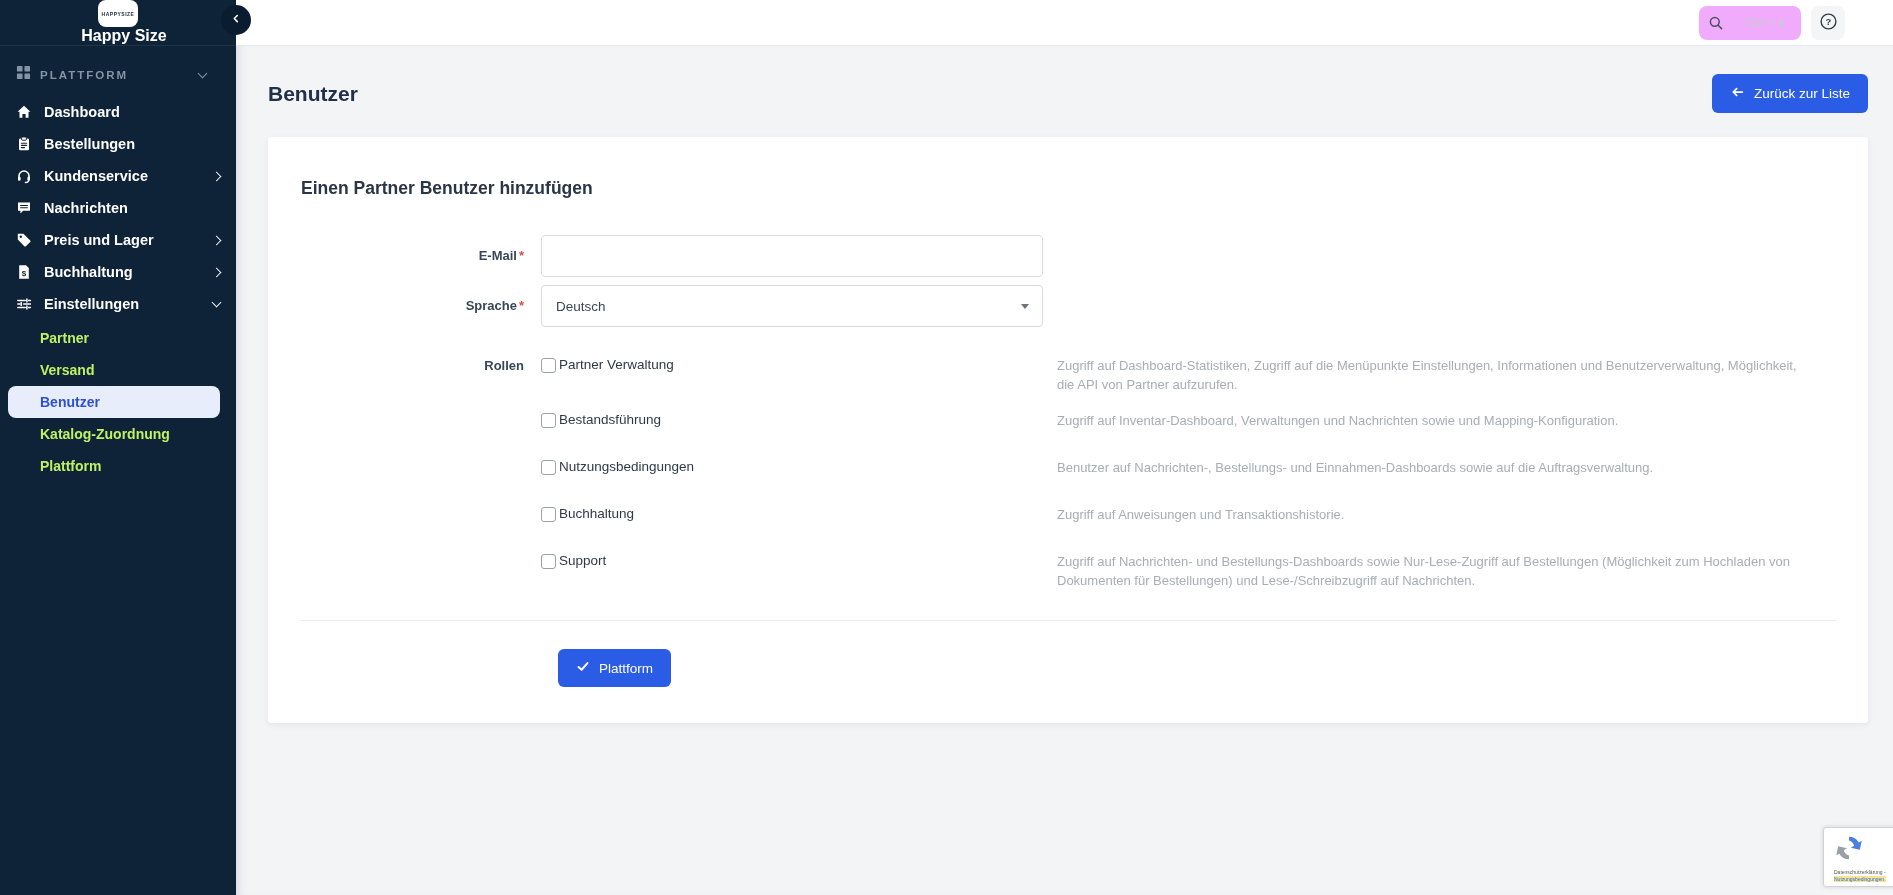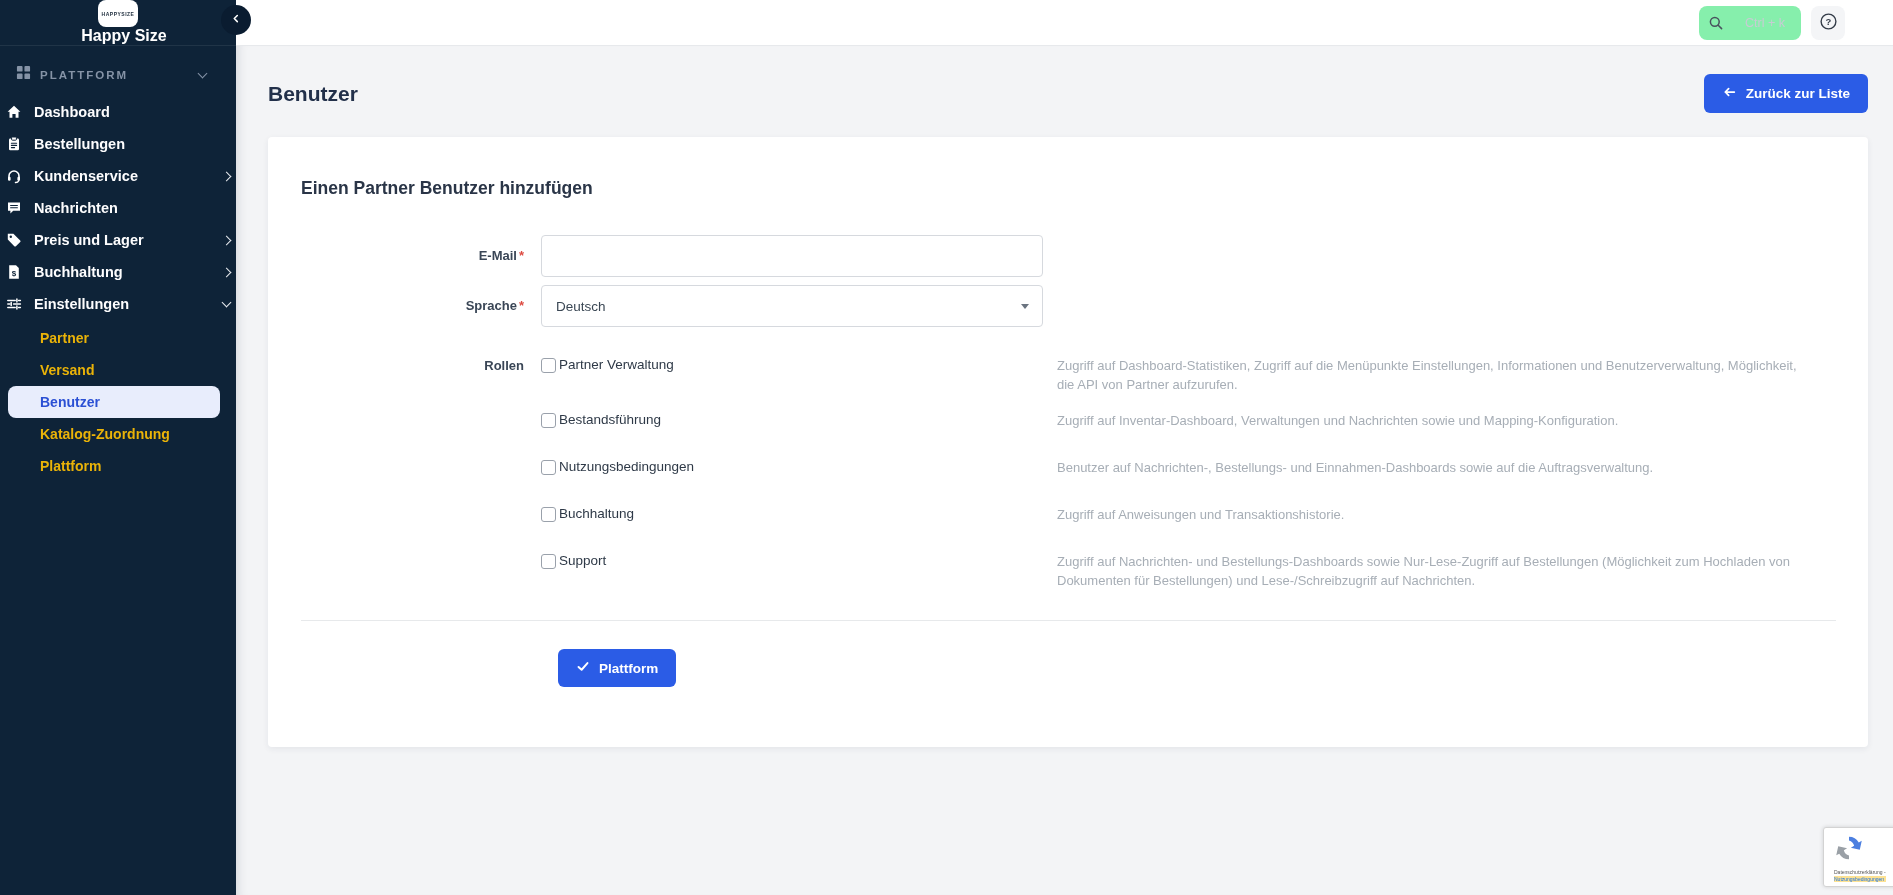--- a/index.html
+++ b/index.html
@@ -9,45 +9,45 @@
   
   .sidebar { position:relative; width:236px; min-width:236px; height:100%; background:#0e2338; color:#fff; z-index:5; }
   .brand-row { display:flex; align-items:center; height:46px; padding:0 14px; border-bottom:1px solid rgba(255,255,255,.08);flex-direction:column; }
   .logo-box { width:40px; height:34px; background:#fff; border-radius:8px; display:flex; align-items:center; justify-content:center; }
   .logo-box span { font-size:5px; font-weight:bold; color:#1b2a3a; letter-spacing:.5px; }
   .brand-name { margin-left:12px; font-size:16px; font-weight:bold; color:#fff; }
   .collapse-btn { position:absolute; top:5px; right:-15px; width:30px; height:30px; border-radius:50%; background:#0a1c30; border:none; display:flex; align-items:center; justify-content:center; cursor:pointer; }
   .section-row { display:flex; align-items:center; gap:9px; padding:19px 16px 12px 16px; color:#8593a6; }
   .section-row .sec-label { font-size:11.5px; font-weight:bold; letter-spacing:2px; flex:1; }
   .nav { list-style:none; }
-  .nav-item { display:flex; align-items:center; gap:12px; padding:8px 6px; font-size:14.5px; font-weight:600; color:#fdfdfe; cursor:pointer; }
+  .nav-item { display:flex; align-items:center; gap:12px; padding:8px 16px; font-size:14.5px; font-weight:600; color:#fdfdfe; cursor:pointer; }
   .nav-item .ico { width:16px; height:16px; display:inline-flex; }
   .nav-item .lbl { flex:1; }
   .chev { width:7px; height:7px; border-top:1.6px solid #e8ebef; border-right:1.6px solid #e8ebef; display:inline-block; }
   .chev.right { transform:rotate(45deg); }
   .chev.down  { transform:rotate(135deg); margin-top:-3px; }
   .subnav { list-style:none; margin-top:2px; }
-  .sub-item { padding:8px 16px 8px 40px; font-size:14px; font-weight:600; color:#eab308; cursor:pointer; }
+  .sub-item { padding:8px 16px 8px 40px; font-size:14px; font-weight:600; color:#bef264; cursor:pointer; }
   .sub-item.active { margin:0 16px 0 8px; padding:8px 16px 8px 32px; background:#e8edfc; color:#2b50d4; border-radius:8px; }
 
   
   .main { flex:1; display:flex; flex-direction:column; height:100%; }
   .topbar { height:46px; background:#fff; border-bottom:1px solid #e7e9ec; display:flex; align-items:center; justify-content:flex-end; gap:10px; padding-right:48px; }
-  .search-pill { position:relative; width:102px; height:34px; background:#86efac; border-radius:8px; display:flex; align-items:center; }
+  .search-pill { position:relative; width:102px; height:34px; background:#f0abfc; border-radius:8px; display:flex; align-items:center; }
   .search-pill .mag { position:absolute; left:9px; top:9px; }
   .search-pill input { border:none; background:transparent; outline:none; width:100%; height:100%; padding-left:30px; font-size:12.5px; color:#49525e; text-align:center; font-family:"Liberation Sans",sans-serif; }
   .search-pill input::placeholder { color:#c7ccd3; }
   .help-btn { width:34px; height:34px; background:#f4f5f7; border:none; border-radius:8px; display:flex; align-items:center; justify-content:center; cursor:pointer; }
 
   .content { flex:1; padding:0 25px 0 32px; box-shadow: inset 10px 0 12px -10px rgba(15,30,55,.18); overflow:hidden; }
   .page-header { display:flex; align-items:center; justify-content:space-between; padding:28px 0 24px 0; }
   .page-title { font-size:21px; font-weight:bold; color:#22304a; }
-  .btn-blue { display:inline-flex; align-items:center; gap:9px; background:#2b5ce6; color:#fff; border:none; border-radius:6px; font-size:13.5px; font-weight:bold; padding:11px 18px; cursor:pointer; font-family:"Liberation Sans",sans-serif; }
-
-  .card { background:#fff; border-radius:4px; box-shadow:0 2px 6px rgba(25,40,70,.07); padding:41px 32px 60px 33px; }
+  .btn-blue { display:inline-flex; align-items:center; gap:9px; background:#2b5ce6; color:#fff; border:none; border-radius:6px; font-size:13.5px; font-weight:normal; padding:11px 18px; cursor:pointer; font-family:"Liberation Sans",sans-serif; }
+
+  .card { background:#fff; border-radius:4px; box-shadow:0 2px 6px rgba(25,40,70,.07); padding:41px 32px 36px 33px; }
   .card-heading { font-size:17.5px; font-weight:bold; color:#2a3547; margin-bottom:36px; }
 
   .form-row { display:flex; margin-bottom:8px; }
   .label-col { width:240px; min-width:240px; text-align:right; padding-right:17px; padding-top:13px; font-size:13px; color:#3a4656; font-weight:700; }
   .req { color:#dd4b42; margin-left:2px; }
   .text-input { width:502px; height:42px; border:1px solid #d6d9de; border-radius:4px; font-size:13.5px; color:#3a4656; padding:0 12px; outline:none; font-family:"Liberation Sans",sans-serif; }
   .select-box { position:relative; width:502px; height:42px; border:1px solid #d6d9de; border-radius:4px; display:flex; align-items:center; padding:0 14px; font-size:13.5px; color:#3a4754; cursor:pointer; background:#fff; }
   .select-caret { position:absolute; right:13px; top:18px; width:0; height:0; border-left:4.5px solid transparent; border-right:4.5px solid transparent; border-top:5.5px solid #6b7480; }
   .roles-row { margin-top:30px; }
   .roles-row .label-col { padding-top:1px; }

